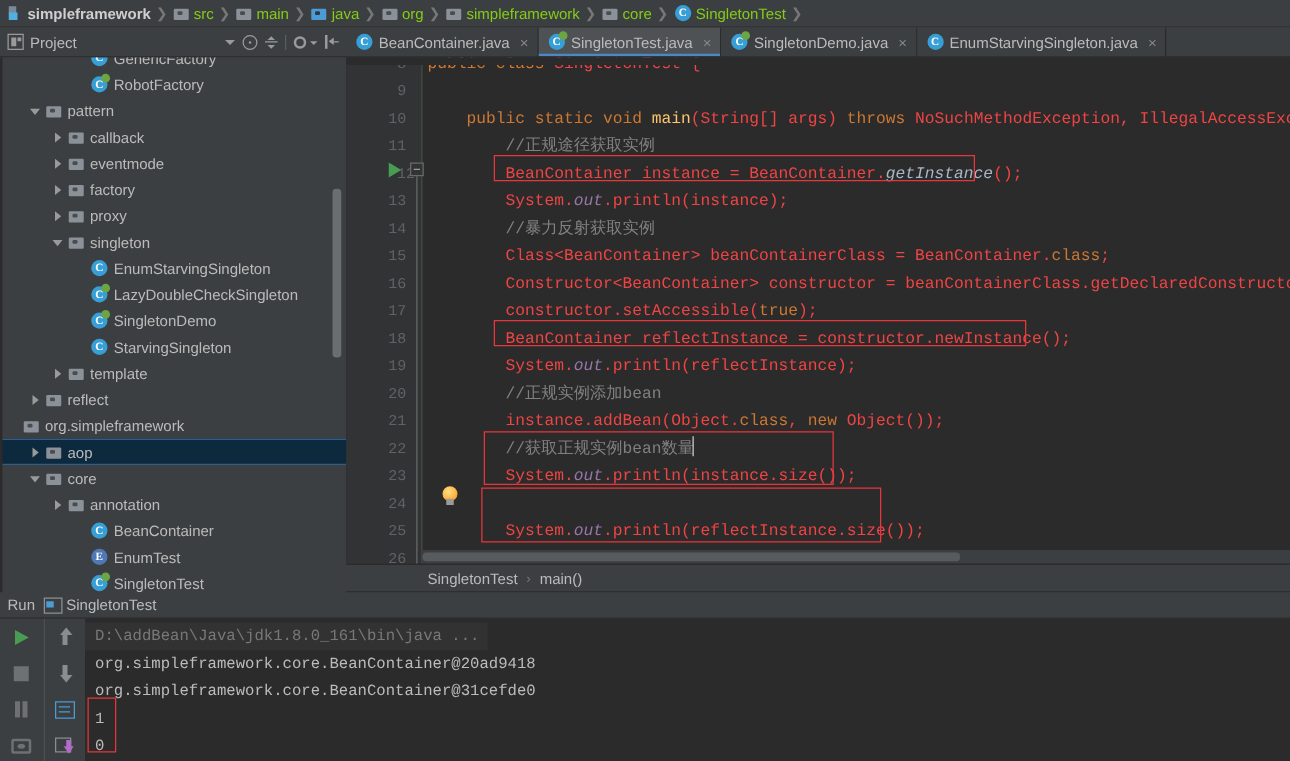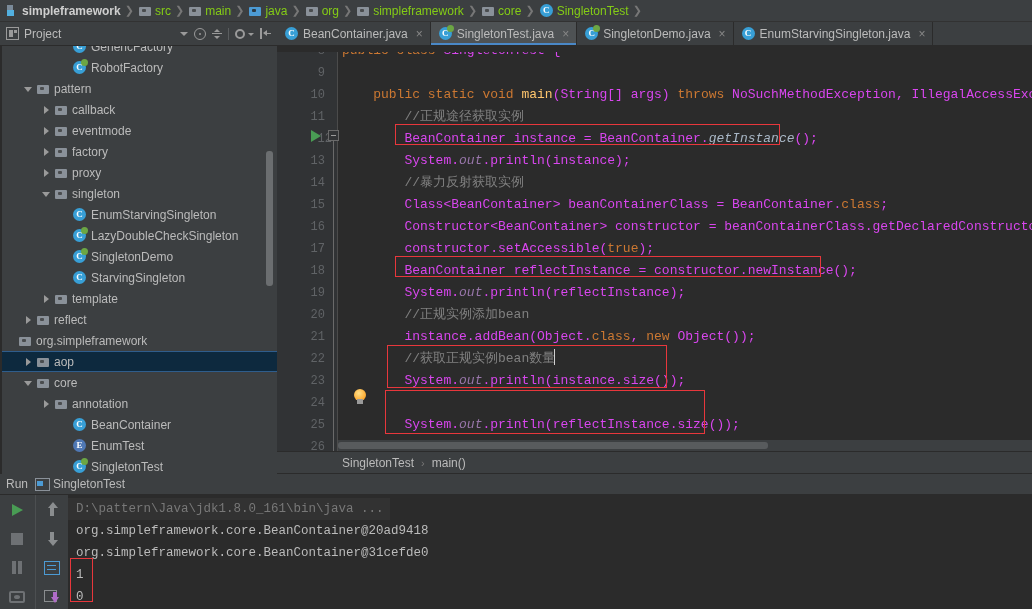--- a/index.html
+++ b/index.html
@@ -120,21 +120,21 @@
   }
   .gutter-sep { position:absolute; left:60px; top:0; width:1px; height:405px; background:#4b4b4b; }
   .code-area { position: absolute; left: 61px; top: 0; right: 0; height: 405px; }
 
   .cl { position: absolute; left: 0; height: 22px; line-height: 22px;
         font-family: "Liberation Mono", monospace; font-size: 13px; white-space: nowrap; }
   .ln { position: absolute; width: 42px; text-align: right; height:22px; line-height:22px;
         font-family: "Liberation Mono", monospace; font-size: 12px; color: #606366; }
 
   .k  { color: #cc7832; }       
-  .t  { color: #d946ef; }       
+  .t  { color: #ef4444; }       
   .cm { color: #808080; }       
   .f  { color: #ffc66d; }       
   .st { color: #9876aa; font-style: italic; }  
   .it { color: #a9b7c6; font-style: italic; }
 
   .hl-red { position: absolute; border: 1px solid #e8373c; }
 
   .run-marker { position: absolute; width: 0; height: 0;
     border-left: 10px solid #499c54; border-top: 6px solid transparent; border-bottom: 6px solid transparent; }
   .fold {
@@ -532,16 +532,16 @@
       </span>
       <span class="tbtn">
         <span style="position:absolute;left:2px;top:3px;width:13px;height:12px;border:1px solid #8a8d8f;"></span>
         <span style="position:absolute;left:11px;top:5px;width:4px;height:7px;background:#b06cc8;"></span>
         <span style="position:absolute;left:9px;top:10px;border-top:6px solid #b06cc8;border-left:4px solid transparent;border-right:4px solid transparent;"></span>
       </span>
     </div>
 
     <div class="console" id="console">
       
-    <div class="console-line cmd">D:\pattern\Java\jdk1.8.0_161\bin\java ...</div><div class="console-line">org.simpleframework.core.BeanContainer@20ad9418</div><div class="console-line">org.simpleframework.core.BeanContainer@31cefde0</div><div class="console-line">1</div><div class="console-line">0</div><div class="console-hl" style="left:2px; top:63px; width:23px; height:44px;"></div></div>
+    <div class="console-line cmd">D:\addBean\Java\jdk1.8.0_161\bin\java ...</div><div class="console-line">org.simpleframework.core.BeanContainer@20ad9418</div><div class="console-line">org.simpleframework.core.BeanContainer@31cefde0</div><div class="console-line">1</div><div class="console-line">0</div><div class="console-hl" style="left:2px; top:63px; width:23px; height:44px;"></div></div>
   </div>
 
 </div>
 
 </body></html>

